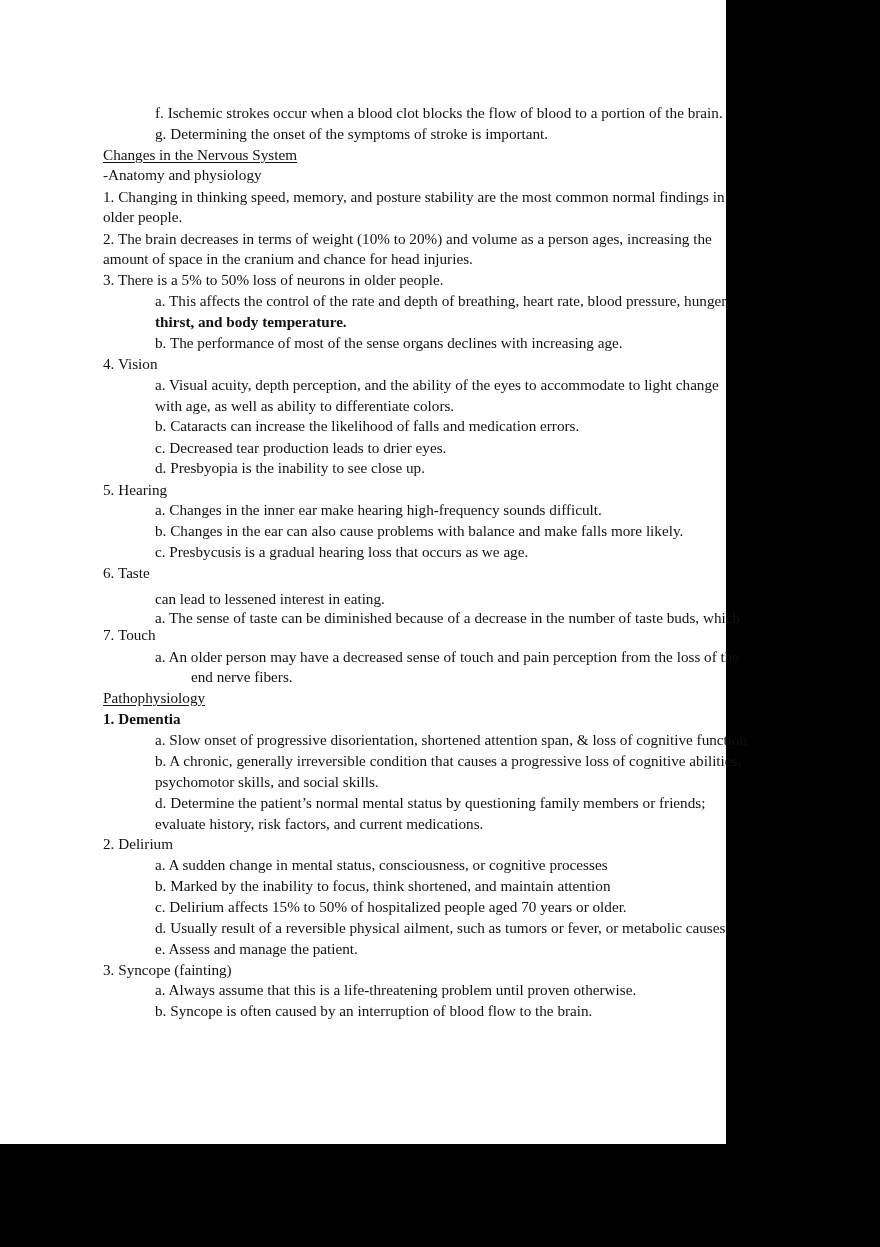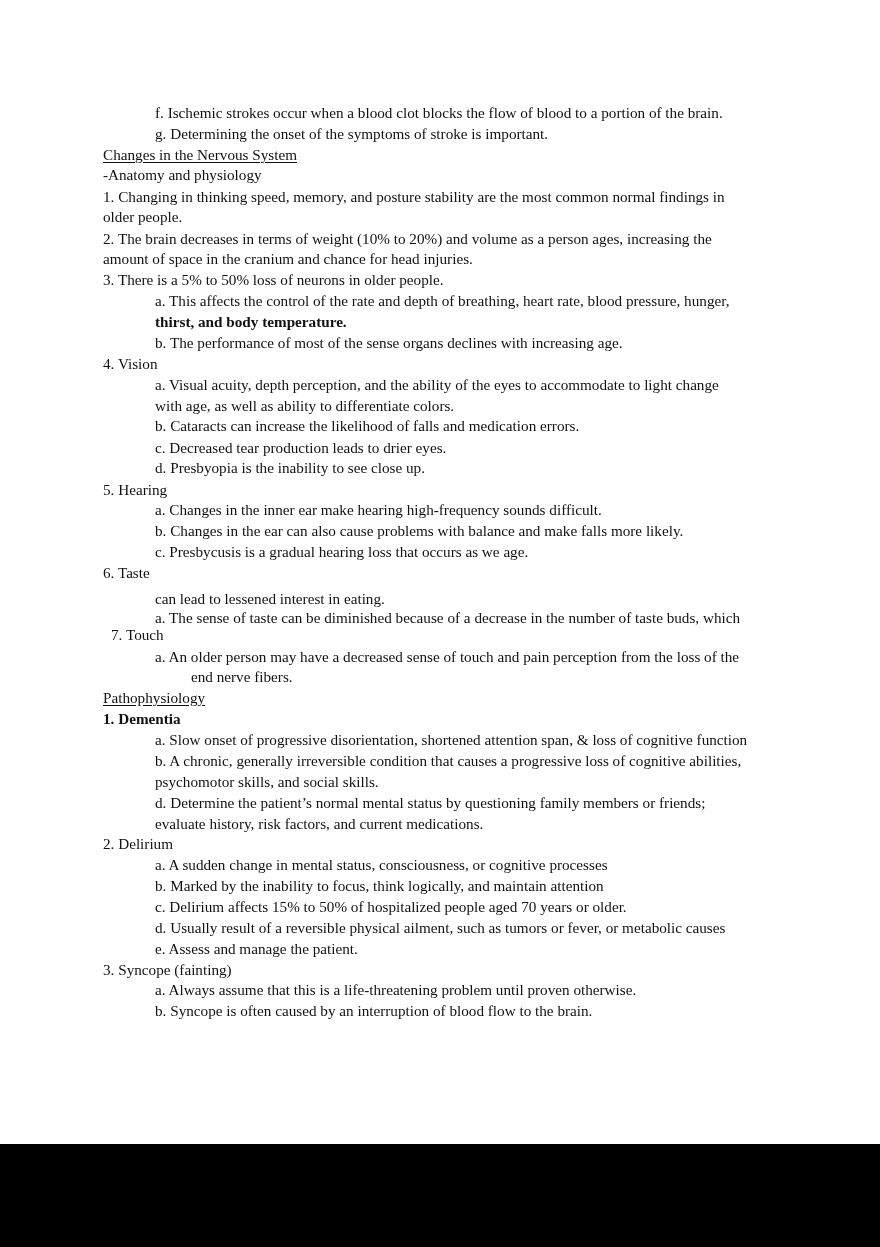--- a/index.html
+++ b/index.html
@@ -1,21 +1,21 @@
 <!DOCTYPE html>
 <html><head>
 <meta charset="utf-8">
 <style>
   html, body { margin: 0; padding: 0; }
   body {
     width: 880px; height: 1247px; background: #000000; position: relative; overflow: hidden;
     font-family: "Liberation Serif", "DejaVu Serif", serif; color: #111111;
   }
   .page {
-    position: absolute; left: 0; top: 0; width: 880px; height: 1144px; background: #ffffff;
+    position: absolute; left: 0; top: 0; width: 726px; height: 1144px; background: #ffffff;
   }
   .content { position: absolute; left: 103px; top: 103px; width: 680px; font-size: 15.2px; }
   .line { position: absolute; white-space: nowrap; line-height: 20px; }
   .u { text-decoration: underline; text-underline-offset: 2px; }
   .bottom-bar { position: absolute; left: 0; top: 1144px; width: 880px; height: 103px; background: #000000; }
 </style>
 </head>
 <body>
 
 <div class="page">
@@ -38,33 +38,33 @@
       <div class="line" style="left: 52px; top: 313px;">b.   Cataracts can increase the likelihood of falls and medication errors.</div>
       <div class="line" style="left: 52px; top: 335px;">c.   Decreased tear production leads to drier eyes.</div>
       <div class="line" style="left: 52px; top: 355px;">d.   Presbyopia is the inability to see close up.</div>
       <div class="line" style="left: 0px; top: 377px;">5.   Hearing</div>
       <div class="line" style="left: 52px; top: 397px;">a.   Changes in the inner ear make hearing high-frequency sounds difficult.</div>
       <div class="line" style="left: 52px; top: 418px;">b.   Changes in the ear can also cause problems with balance and make falls more likely.</div>
       <div class="line" style="left: 52px; top: 439px;">c.   Presbycusis is a gradual hearing loss that occurs as we age.</div>
       <div class="line" style="left: 0px; top: 460px;">6.   Taste</div>
       <div class="line" style="left: 52px; top: 481px; margin-top: 24px;">a.   The sense of taste can be diminished because of a decrease in the number of taste buds, which</div>
       <div class="line" style="left: 52px; top: 486px;">can lead to lessened interest in eating.</div>
-      <div class="line" style="left: 8px; top: 522px;">7.   Touch</div>
+      <div class="line" style="left: 0px; top: 522px;">7.   Touch</div>
       <div class="line" style="left: 52px; top: 544px;">a.   An older person may have a decreased sense of touch and pain perception from the loss of the</div>
       <div class="line" style="left: 52px; top: 564px; margin-left: 36px;">end nerve fibers.</div>
       <div class="line u" style="left: 0px; top: 585px;">Pathophysiology</div>
       <div class="line" style="left: 0px; top: 606px; font-weight: bold;">1.   Dementia</div>
       <div class="line" style="left: 52px; top: 627px;">a. Slow onset of progressive disorientation, shortened attention span, &amp; loss of cognitive function</div>
       <div class="line" style="left: 52px; top: 648px;">b.   A chronic, generally irreversible condition that causes a progressive loss of cognitive abilities,</div>
       <div class="line" style="left: 52px; top: 669px;">psychomotor skills, and social skills.</div>
       <div class="line" style="left: 52px; top: 690px;">d.   Determine the patient’s normal mental status by questioning family members or friends;</div>
       <div class="line" style="left: 52px; top: 711px;">evaluate history, risk factors, and current medications.</div>
       <div class="line" style="left: 0px; top: 731px;">2.   Delirium</div>
       <div class="line" style="left: 52px; top: 752px;">a.    A sudden change in mental status, consciousness, or cognitive processes</div>
-      <div class="line" style="left: 52px; top: 773px;">b.   Marked by the inability to focus, think logically, and maintain attention</div>
+      <div class="line" style="left: 52px; top: 773px;">b.   Marked by the inability to focus, think shortened, and maintain attention</div>
       <div class="line" style="left: 52px; top: 794px;">c.   Delirium affects 15% to 50% of hospitalized people aged 70 years or older.</div>
       <div class="line" style="left: 52px; top: 815px;">d.   Usually result of a reversible physical ailment, such as tumors or fever, or metabolic causes</div>
       <div class="line" style="left: 52px; top: 836px;">e.   Assess and manage the patient.</div>
       <div class="line" style="left: 0px; top: 857px;">3.   Syncope (fainting)</div>
       <div class="line" style="left: 52px; top: 877px;">a.    Always assume that this is a life-threatening problem until proven otherwise.</div>
       <div class="line" style="left: 52px; top: 898px;">b.   Syncope is often caused by an interruption of blood flow to the brain.</div>
     </div>
 </div>
 <div class="bottom-bar"></div>
 

